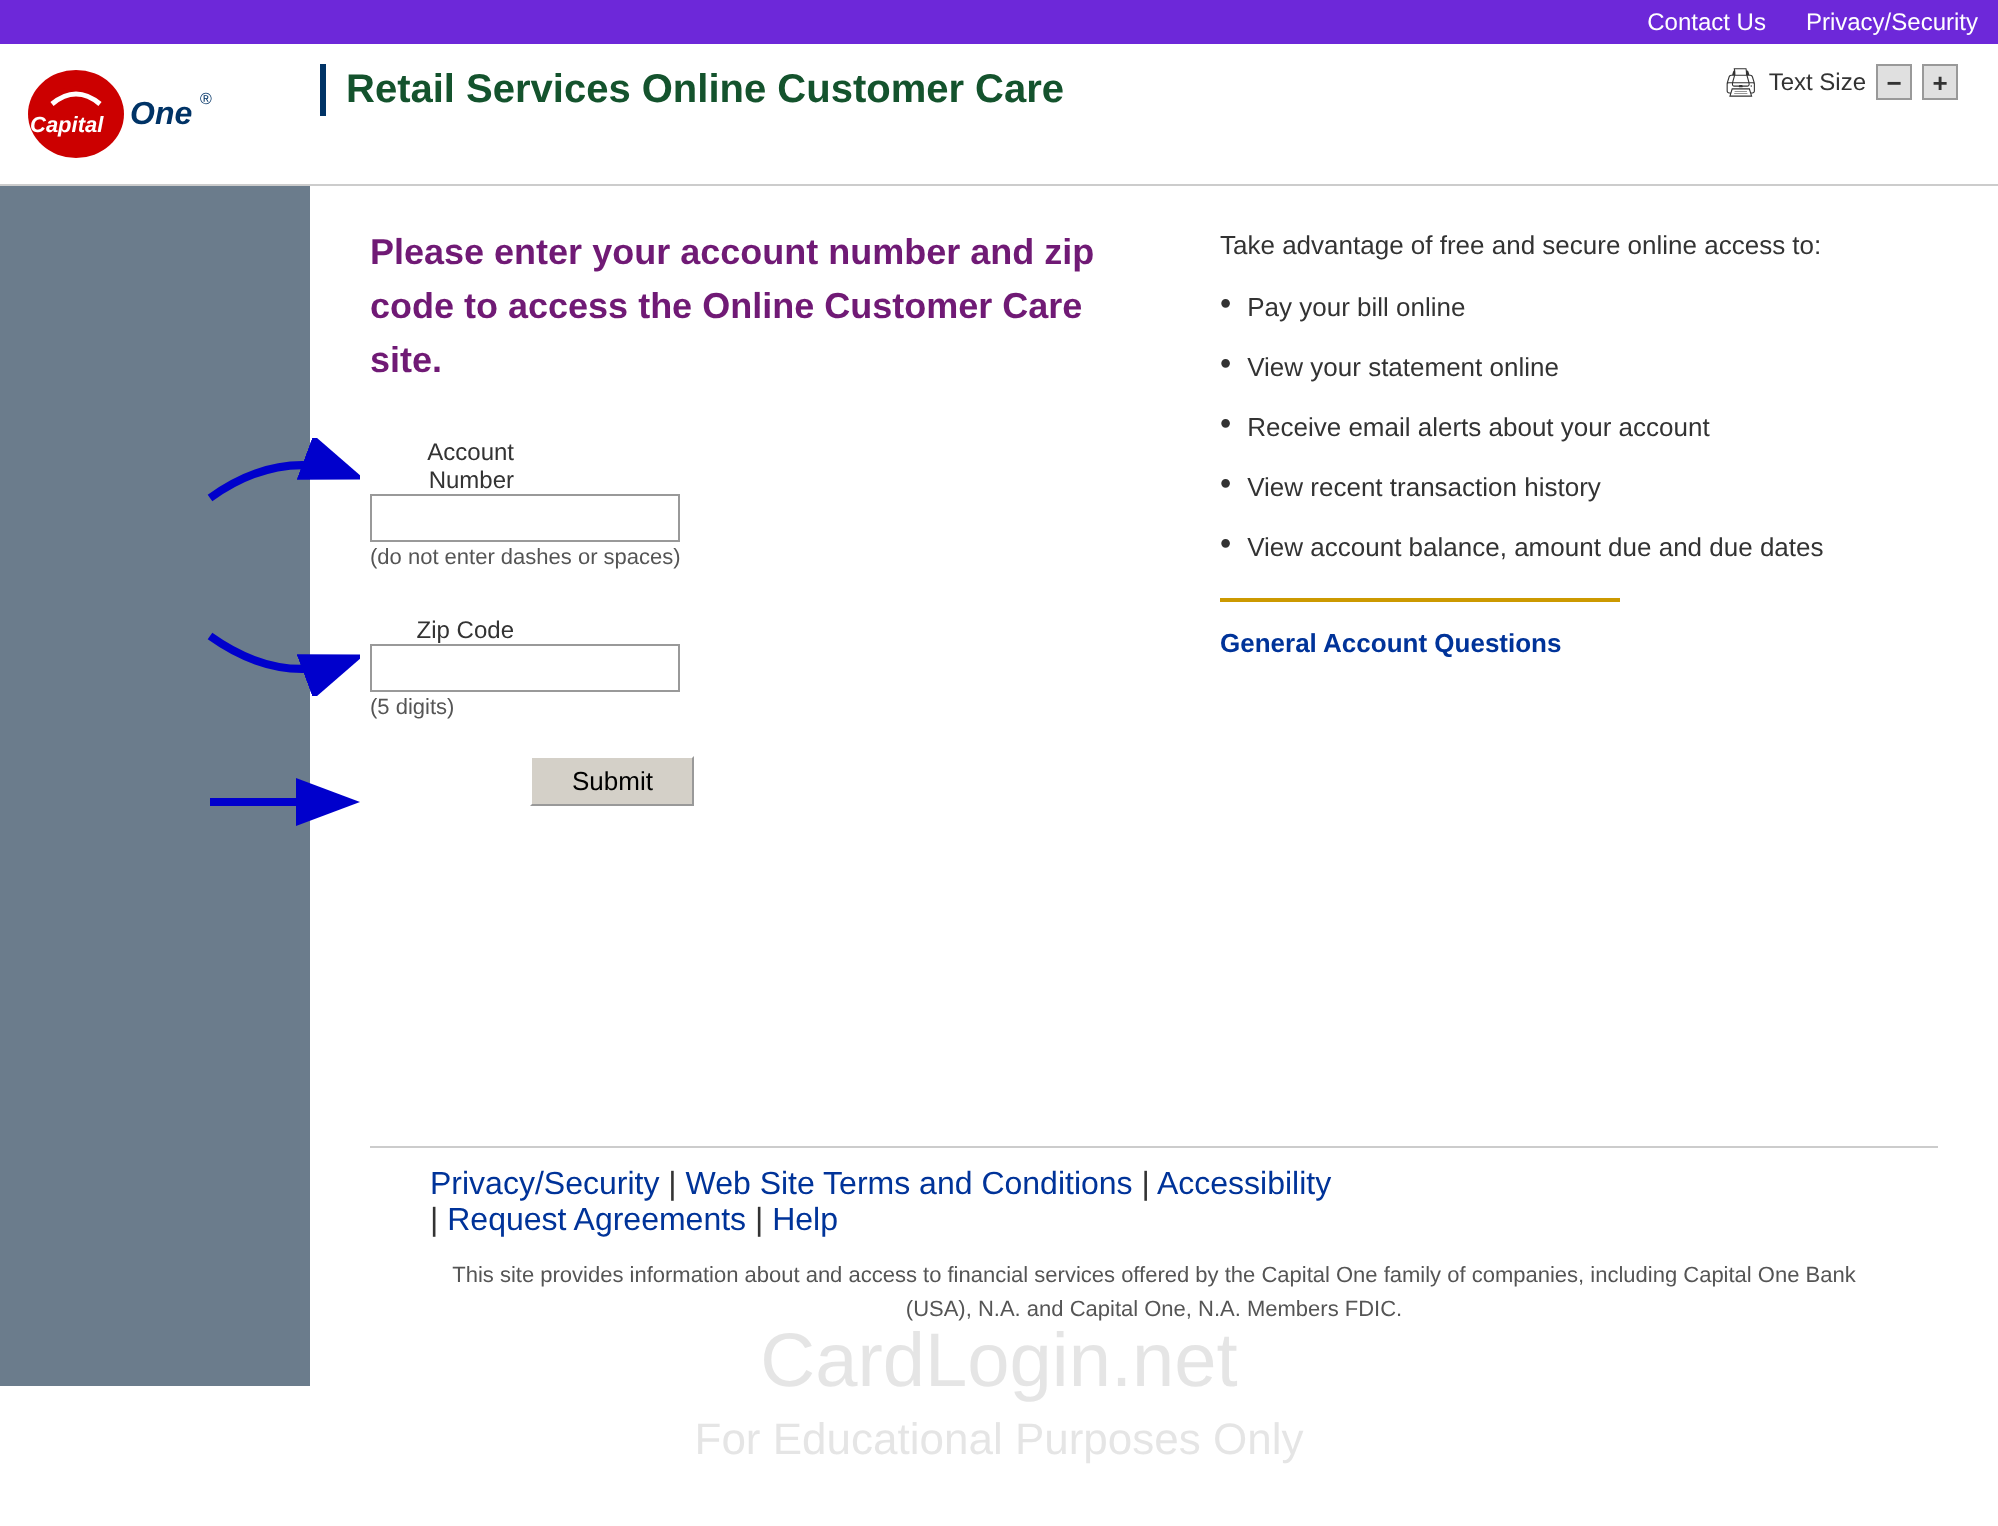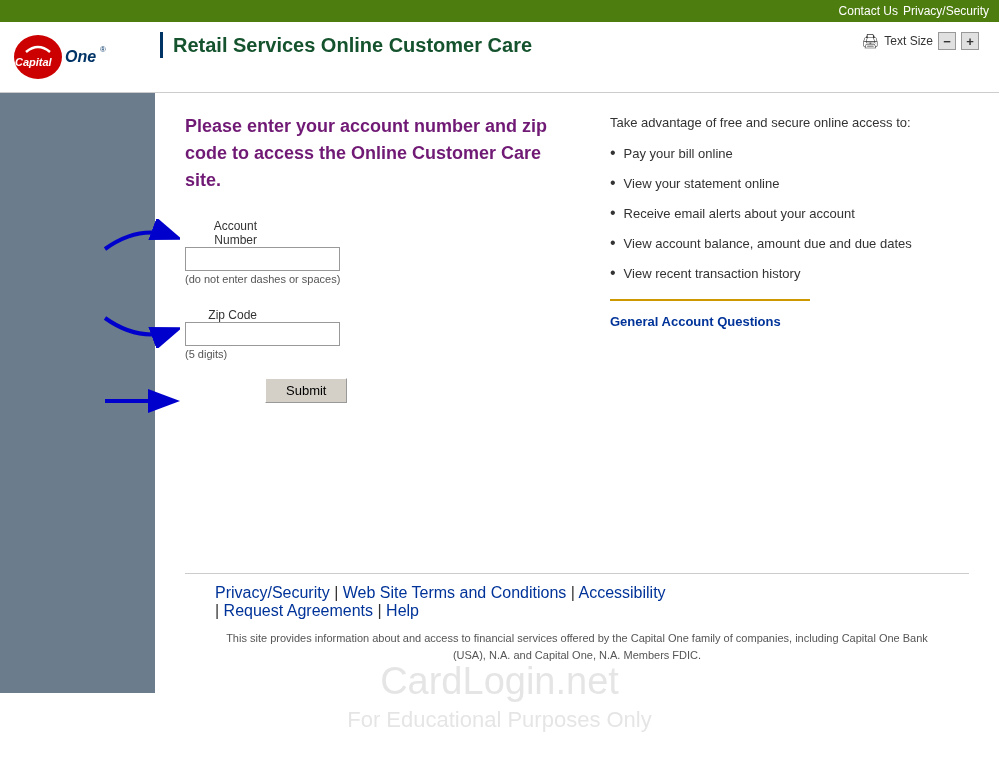--- a/index.html
+++ b/index.html
@@ -7,27 +7,27 @@
       font-family: Arial, Helvetica, sans-serif;
       font-size: 13px;
       background: #fff;
       width: 999px;
       min-height: 763px;
       overflow-x: hidden;
     }
 
     
     #top-nav {
-      background: #4d7c0f;
+      background: #6d28d9;
       color: #fff;
       padding: 4px 10px;
       font-size: 12px;
       display: flex;
       justify-content: flex-end;
-      gap: 5px;
+      gap: 20px;
     }
     #top-nav a {
       color: #fff;
       text-decoration: none;
       font-size: 12px;
     }
 
     
     #header {
       display: flex;
@@ -386,22 +386,22 @@
           </div>
         </div>
       </div>
 
       <div id="right-column">
         <p class="right-intro">Take advantage of free and secure online access to:</p>
         <ul class="feature-list">
           <li>Pay your bill online</li>
           <li>View your statement online</li>
           <li>Receive email alerts about your account</li>
+          <li>View recent transaction history</li>
           <li>View account balance, amount due and due dates</li>
-          <li>View recent transaction history</li>
         </ul>
         <hr class="divider-gold">
         <a href="#" class="general-account-link">General Account Questions</a>
       </div>
 
     </div>
 
     <div id="footer">
       <div id="footer-links">
         <a href="#">Privacy/Security</a>

